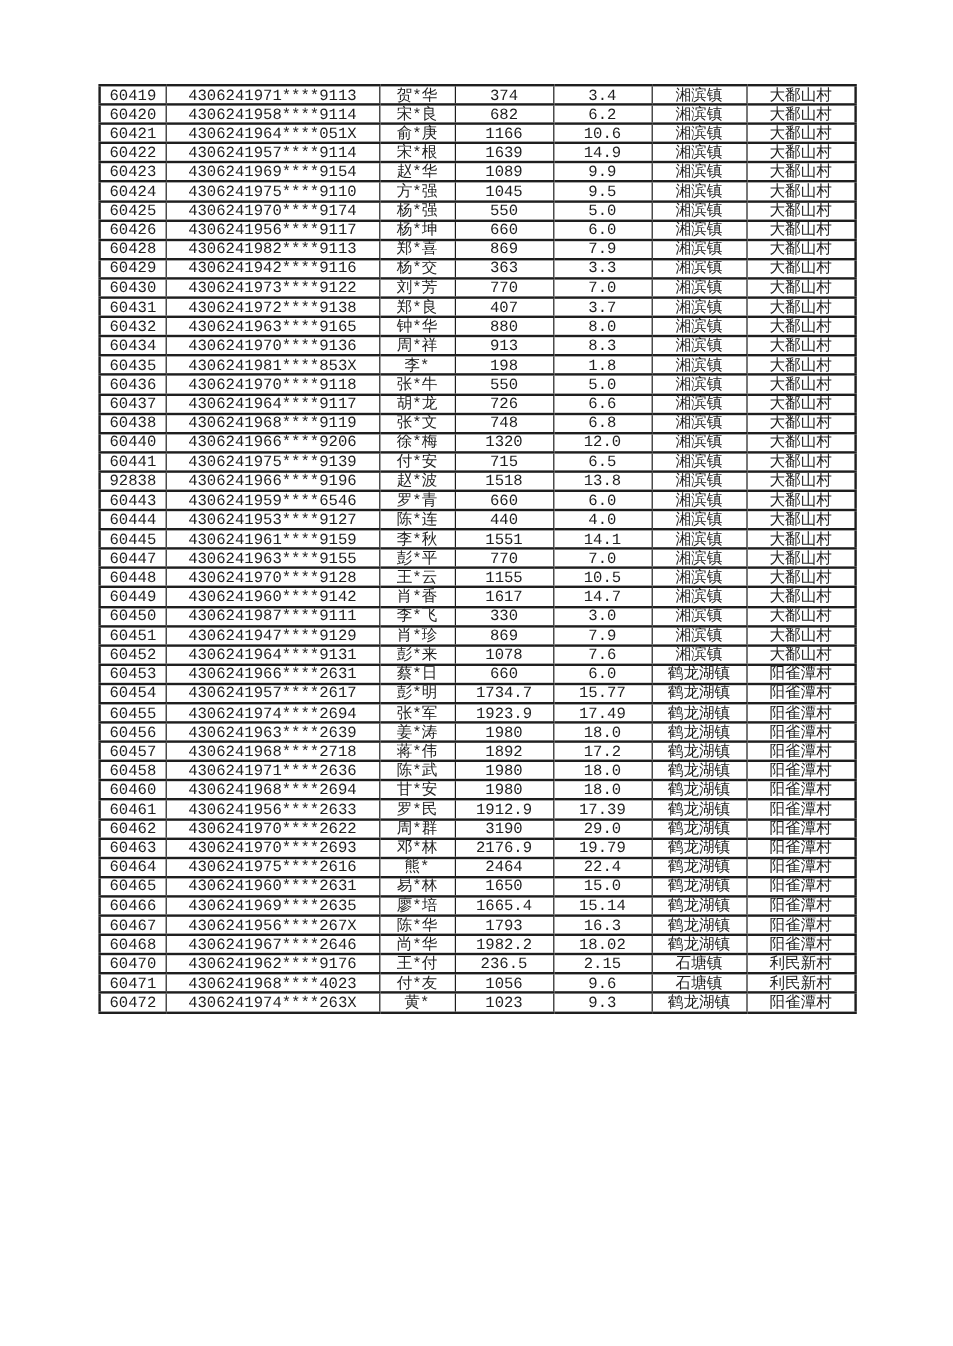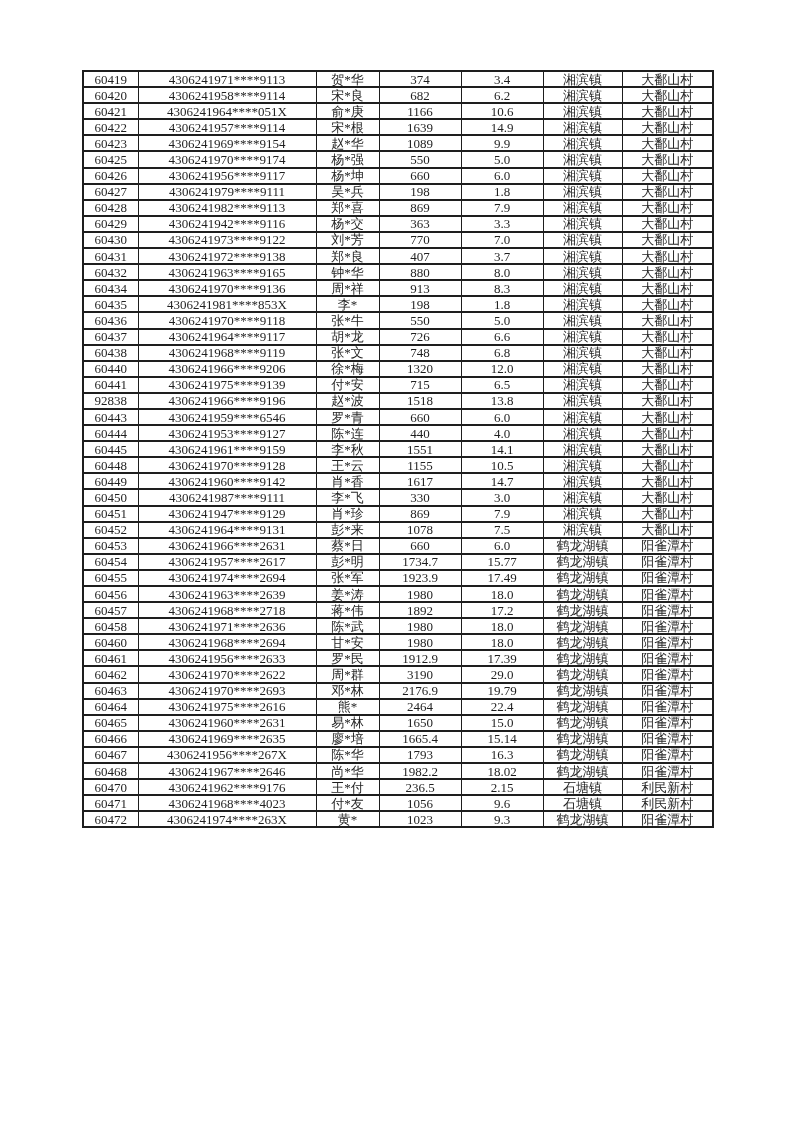--- a/index.html
+++ b/index.html
@@ -6,21 +6,21 @@
     margin: 0;
     padding: 0;
     background: #ffffff;
   }
   .page {
     position: relative;
     width: 794px;
     height: 1122px;
     background: #ffffff;
     overflow: hidden;
-    font-family: Liberation Serif, serif;
+    font-family: Liberation Mono, monospace;
   }
   table.records {
     position: absolute;
     left: 82px;
     top: 70px;
     width: 630px;
     border-collapse: collapse;
     table-layout: fixed;
   }
   table.records td {
@@ -103,47 +103,47 @@
         <tr>
           <td>60423</td>
           <td>4306241969****9154</td>
           <td>赵*华</td>
           <td>1089</td>
           <td>9.9</td>
           <td>湘滨镇</td>
           <td>大鄱山村</td>
         </tr>
         <tr>
+          <td>60424</td>
+          <td>4306241975****9110</td>
+          <td>方*强</td>
+          <td>1045</td>
+          <td>9.5</td>
+          <td>湘滨镇</td>
+          <td>大鄱山村</td>
+        </tr>
+        <tr>
           <td>60425</td>
           <td>4306241970****9174</td>
           <td>杨*强</td>
           <td>550</td>
           <td>5.0</td>
           <td>湘滨镇</td>
           <td>大鄱山村</td>
         </tr>
         <tr>
           <td>60426</td>
           <td>4306241956****9117</td>
           <td>杨*坤</td>
           <td>660</td>
           <td>6.0</td>
           <td>湘滨镇</td>
           <td>大鄱山村</td>
         </tr>
         <tr>
-          <td>60427</td>
-          <td>4306241979****9111</td>
-          <td>吴*兵</td>
-          <td>198</td>
-          <td>1.8</td>
-          <td>湘滨镇</td>
-          <td>大鄱山村</td>
-        </tr>
-        <tr>
           <td>60428</td>
           <td>4306241982****9113</td>
           <td>郑*喜</td>
           <td>869</td>
           <td>7.9</td>
           <td>湘滨镇</td>
           <td>大鄱山村</td>
         </tr>
         <tr>
           <td>60429</td>
@@ -274,20 +274,29 @@
         <tr>
           <td>60445</td>
           <td>4306241961****9159</td>
           <td>李*秋</td>
           <td>1551</td>
           <td>14.1</td>
           <td>湘滨镇</td>
           <td>大鄱山村</td>
         </tr>
         <tr>
+          <td>60447</td>
+          <td>4306241963****9155</td>
+          <td>彭*平</td>
+          <td>770</td>
+          <td>7.0</td>
+          <td>湘滨镇</td>
+          <td>大鄱山村</td>
+        </tr>
+        <tr>
           <td>60448</td>
           <td>4306241970****9128</td>
           <td>王*云</td>
           <td>1155</td>
           <td>10.5</td>
           <td>湘滨镇</td>
           <td>大鄱山村</td>
         </tr>
         <tr>
           <td>60449</td>
@@ -314,21 +323,21 @@
           <td>869</td>
           <td>7.9</td>
           <td>湘滨镇</td>
           <td>大鄱山村</td>
         </tr>
         <tr>
           <td>60452</td>
           <td>4306241964****9131</td>
           <td>彭*来</td>
           <td>1078</td>
-          <td>7.5</td>
+          <td>7.6</td>
           <td>湘滨镇</td>
           <td>大鄱山村</td>
         </tr>
         <tr>
           <td>60453</td>
           <td>4306241966****2631</td>
           <td>蔡*日</td>
           <td>660</td>
           <td>6.0</td>
           <td>鹤龙湖镇</td>

